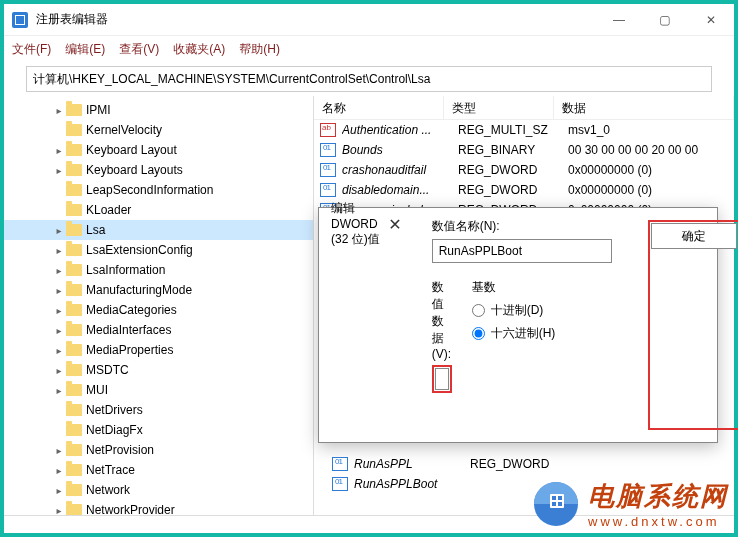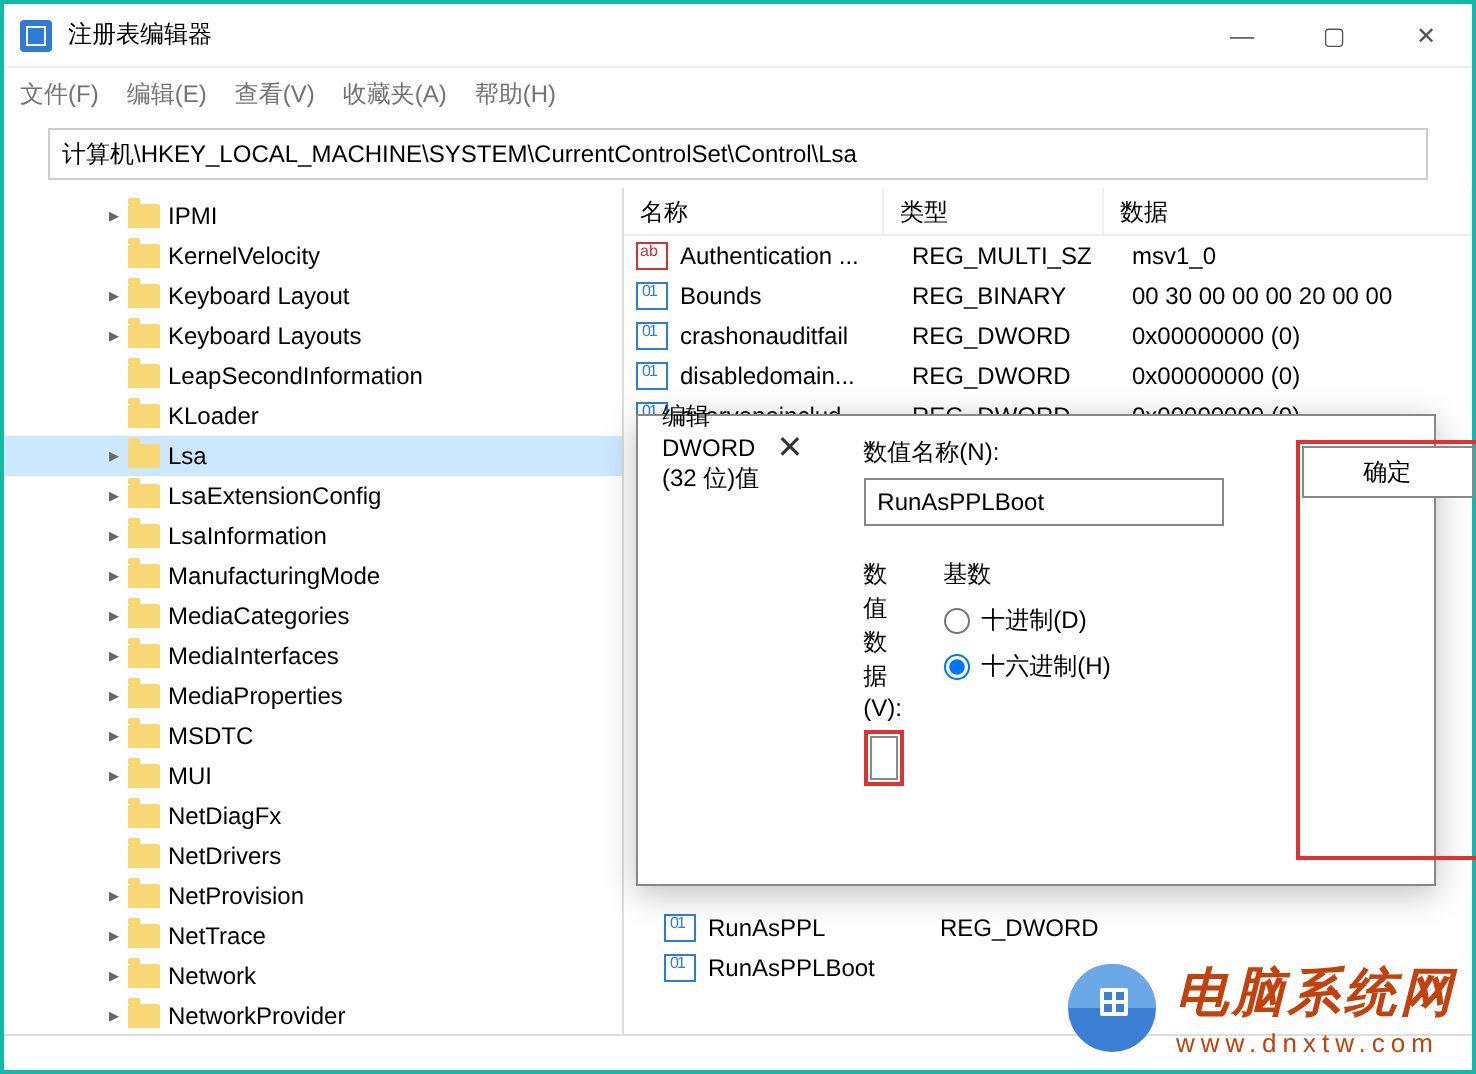--- a/index.html
+++ b/index.html
@@ -1,28 +1,28 @@
 <!DOCTYPE html>
 <html><head>
 <meta charset="utf-8">
 <style>
 * { margin:0; padding:0; box-sizing:border-box; font-family:"Microsoft YaHei","Segoe UI",sans-serif; font-size:12px; }
 body { background:#f0f0f0; width:738px; height:537px; overflow:hidden; position:relative; }
 
 
-.window { width:738px; height:537px; background:#fff; border:2px solid #14b8a6; display:flex; flex-direction:column; }
+.window { width:738px; height:537px; background:#fff; border:4px solid #14b8a6; display:flex; flex-direction:column; }
 .titlebar { height:32px; display:flex; align-items:center; background:#fff; border-bottom:1px solid #eee; }
 .titlebar .appicon { width:16px; height:16px; margin:0 8px; background:#2e7cd6; border-radius:2px; position:relative; }
 .titlebar .appicon::after { content:""; position:absolute; inset:3px; border:1px solid #fff; }
 .titlebar .title { flex:1; }
 .winbtns { display:flex; }
 .winbtn { width:46px; height:32px; display:flex; align-items:center; justify-content:center; color:#555; }
 
 .menubar { height:26px; display:flex; align-items:center; padding:0 8px; gap:14px; background:#fff; }
-.menubar span { color:#737373; }
+.menubar span { color:#7f1d1d; }
 
 .addrbar { height:26px; border:1px solid #ccc; margin:4px 22px; display:flex; align-items:center; padding:0 6px; background:#fff; }
 .addrbar input { border:none; flex:1; outline:none; font-size:12px; }
 
 .body { flex:1; display:flex; overflow:hidden; }
 
 
 .tree { width:310px; border-right:1px solid #ddd; overflow-y:auto; padding:4px 0; }
 .tree-item { display:flex; align-items:center; height:20px; padding-right:6px; white-space:nowrap; }
 .tree-item .twisty { width:14px; text-align:center; color:#666; font-size:10px; }
@@ -36,21 +36,21 @@
 .list-header { display:flex; height:24px; border-bottom:1px solid #eee; }
 .list-header div { padding:4px 8px; border-right:1px solid #eee; }
 .col-name { width:130px; } .col-type { width:110px; } .col-data { flex:1; }
 .list-body { flex:1; overflow-y:auto; }
 .row { display:flex; height:20px; align-items:center; }
 .row .ricon { width:16px; height:14px; margin:0 6px; position:relative; }
 .ic-str { background:#fff; border:1px solid #c33; }
 .ic-str::after { content:"ab"; font-size:8px; color:#c33; position:absolute; top:-1px; left:1px; }
 .ic-bin { background:#fff; border:1px solid #2e7cd6; }
 .ic-bin::after { content:"01"; font-size:8px; color:#2e7cd6; position:absolute; top:-1px; left:2px; letter-spacing:-1px; }
-.row .rname { width:116px; overflow:hidden; text-overflow:ellipsis; white-space:nowrap; }
+.row .rname { width:116px; overflow:hidden; text-overflow:ellipsis; white-space:nowrap;font-style:italic; }
 .row .rtype { width:110px; }
 .row .rdata { flex:1; white-space:nowrap; overflow:hidden; }
 
 
 .dialog { position:absolute; left:318px; top:207px; width:400px; height:236px; background:#fff; border:1px solid #888; box-shadow:0 4px 16px rgba(0,0,0,.25); display:flex; flex-direction:row; }
 .dlg-title { height:32px; display:flex; align-items:center; padding:0 12px; font-size:13px; }
 .dlg-title .sp { flex:1; }
 .dlg-close { width:24px; text-align:center; font-size:16px; color:#333; }
 .dlg-body { flex:1; padding:4px 18px; }
 .dlg-label { margin:6px 0 4px; }
@@ -176,26 +176,26 @@
           <span class="label">MSDTC</span>
         </div>
         <div class="tree-item" style="padding-left: 48px;">
           <span class="twisty">▸</span>
           <span class="folder"></span>
           <span class="label">MUI</span>
         </div>
         <div class="tree-item" style="padding-left: 48px;">
           <span class="twisty"></span>
           <span class="folder"></span>
+          <span class="label">NetDrivers</span>
+        </div>
+        <div class="tree-item" style="padding-left: 48px;">
+          <span class="twisty"></span>
+          <span class="folder"></span>
           <span class="label">NetDiagFx</span>
-        </div>
-        <div class="tree-item" style="padding-left: 48px;">
-          <span class="twisty"></span>
-          <span class="folder"></span>
-          <span class="label">NetDrivers</span>
         </div>
         <div class="tree-item" style="padding-left: 48px;">
           <span class="twisty">▸</span>
           <span class="folder"></span>
           <span class="label">NetProvision</span>
         </div>
         <div class="tree-item" style="padding-left: 48px;">
           <span class="twisty">▸</span>
           <span class="folder"></span>
           <span class="label">NetTrace</span>

